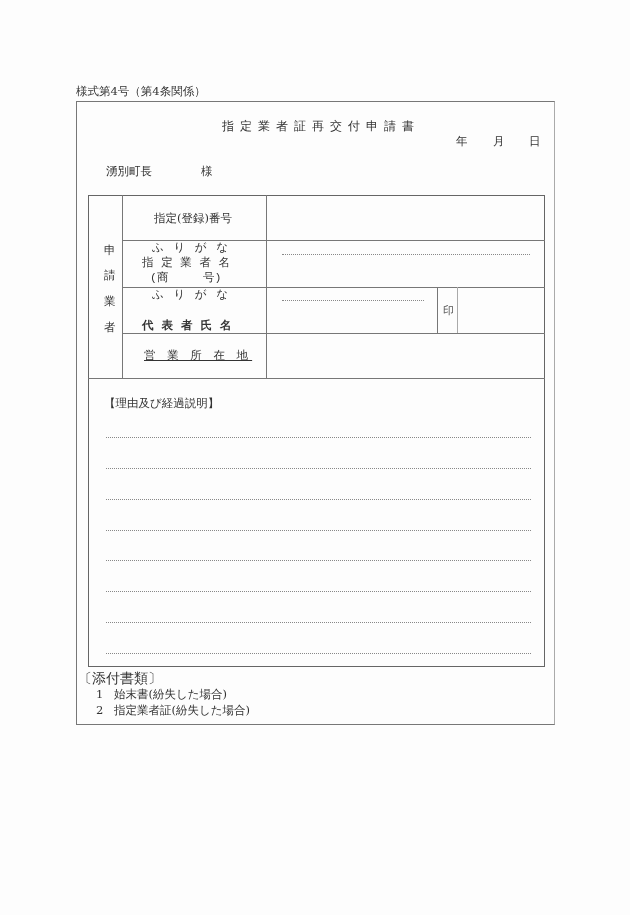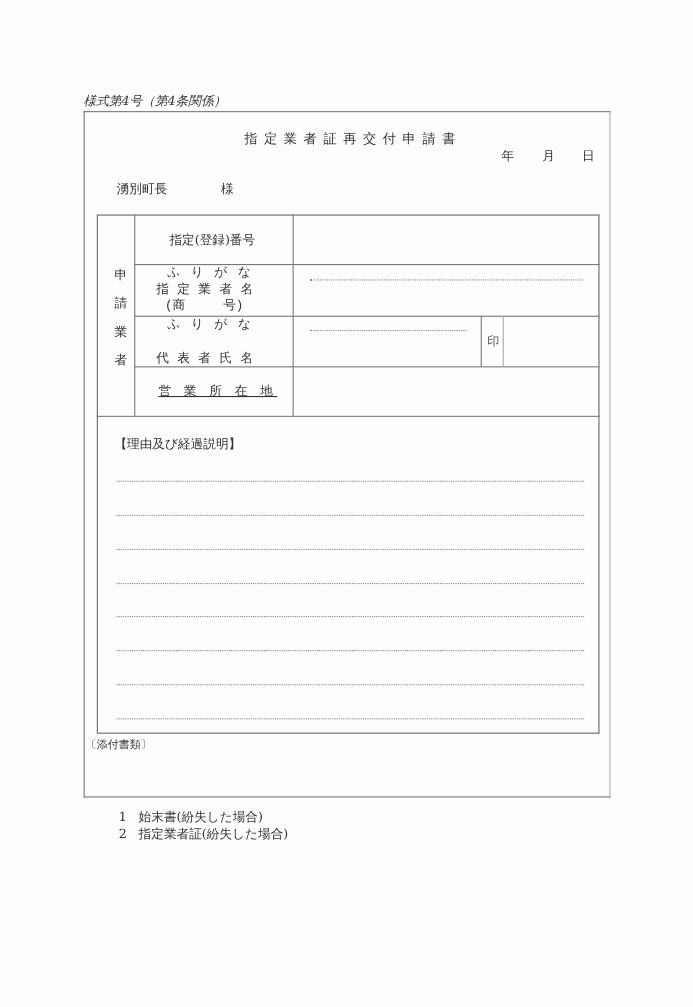--- a/index.html
+++ b/index.html
@@ -1,38 +1,38 @@
 <!DOCTYPE html>
 <html><head>
 <meta charset="utf-8">
 <style>
   html, body { margin:0; padding:0; background:#fdfdfd; }
   body { width:630px; height:915px; position:relative; overflow:hidden;
          font-family:"DejaVu Serif","Liberation Serif",serif; color:#333; font-size:11px; }
   .abs { position:absolute; white-space:nowrap; }
-  .form-label { left:76px; top:84px; font-size:11.5px;font-style:italic; }
+  .form-label { left:76px; top:84px; font-size:11.5px; }
   .frame { position:absolute; left:76px; top:101px; width:479px; height:624px;
            border:1.5px solid #777; border-right-color:#aaa; box-sizing:border-box; }
   .title { left:222px; top:118px; font-size:12px; letter-spacing:6px;text-align:center; }
   .date { top:134px; font-size:11.5px; }
   .addressee { left:106px; top:164px; font-size:11.5px;text-align:center; }
   .sama { left:201px; top:164px; font-size:11.5px; }
 
   .tbl { position:absolute; left:88px; top:195px; width:457px; height:472px;
          border:1.2px solid #666; box-sizing:border-box; }
   .hline { position:absolute; height:0; border-top:1.2px solid #777; }
   .vline { position:absolute; width:0; border-left:1.2px solid #777; }
   .vline.light { border-left-color:#aaa; }
   .cell-text { position:absolute; font-size:11.5px; white-space:nowrap; }
   .vert { position:absolute; left:104px; font-size:11.5px; }
   .dots { position:absolute; height:0; border-top:1px dotted #888; }
   .seal { left:443px; top:303px; font-size:11px; color:#555; }
   .reason-label { left:104px; top:396px; font-size:11.5px; }
-  .attach-title { left:78px; top:670px; font-size:10px; }
-  .attach-item { left:108px; font-size:11.5px;margin-top:48px; }
+  .attach-title { left:78px; top:670px; font-size:14px; }
+  .attach-item { left:96px; font-size:11.5px; }
   .attach-item .num { display:inline-block; width:18px; }
 </style>
 </head>
 <body>
 
 <div class="abs form-label">様式第4号（第4条関係）</div>
 
 <div class="frame"></div>
 
 <div class="abs title">指定業者証再交付申請書</div>
@@ -65,21 +65,21 @@
 <div class="cell-text" style="left:154px; top:211px;">指定(登録)番号</div>
 <div class="abs" style="left:268px; top:197px; width:276px; height:42px;"></div>
 
 <div class="cell-text" style="left:152px; top:240px; letter-spacing:3px;">ふ り が な</div>
 <div class="cell-text" style="left:142px; top:255px; letter-spacing:2px;">指 定 業 者 名</div>
 <div class="cell-text" style="left:150px; top:270px;font-family:Liberation Mono, monospace;">(商　　　号)</div>
 <div class="dots" style="left:282px; top:254px; width:248px;"></div>
 <div class="abs" style="left:268px; top:242px; width:276px; height:44px;"></div>
 
 <div class="cell-text" style="left:152px; top:287px; letter-spacing:3px;">ふ り が な</div>
-<div class="cell-text" style="left:142px; top:318px; letter-spacing:2px;">代 表 者 氏 名</div>
+<div class="cell-text" style="left:142px; top:318px; letter-spacing:2px;font-weight:bold;">代 表 者 氏 名</div>
 <div class="dots" style="left:282px; top:300px; width:142px;"></div>
 <div class="abs" style="left:268px; top:289px; width:168px; height:43px;"></div>
 <div class="abs seal">印</div>
 <div class="abs" style="left:459px; top:289px; width:85px; height:43px;"></div>
 
 <div class="cell-text" style="left:144px; top:348px; letter-spacing:4px;text-decoration:underline;">営 業 所 在 地</div>
 <div class="abs" style="left:268px; top:335px; width:276px; height:42px;"></div>
 
 <div class="abs reason-label">【理由及び経過説明】</div>
 <div class="dots" style="left:106px; top:437px; width:425px;"></div>

